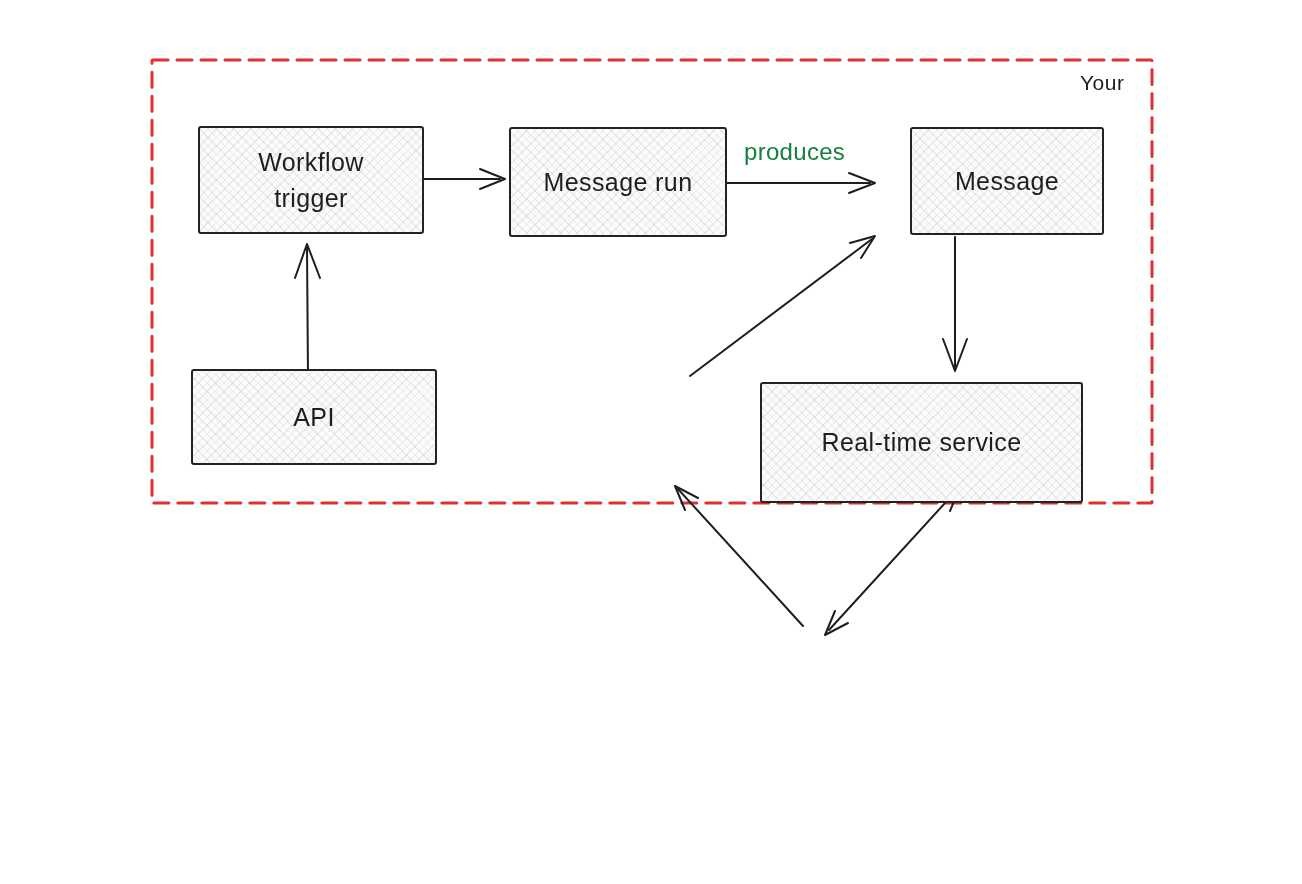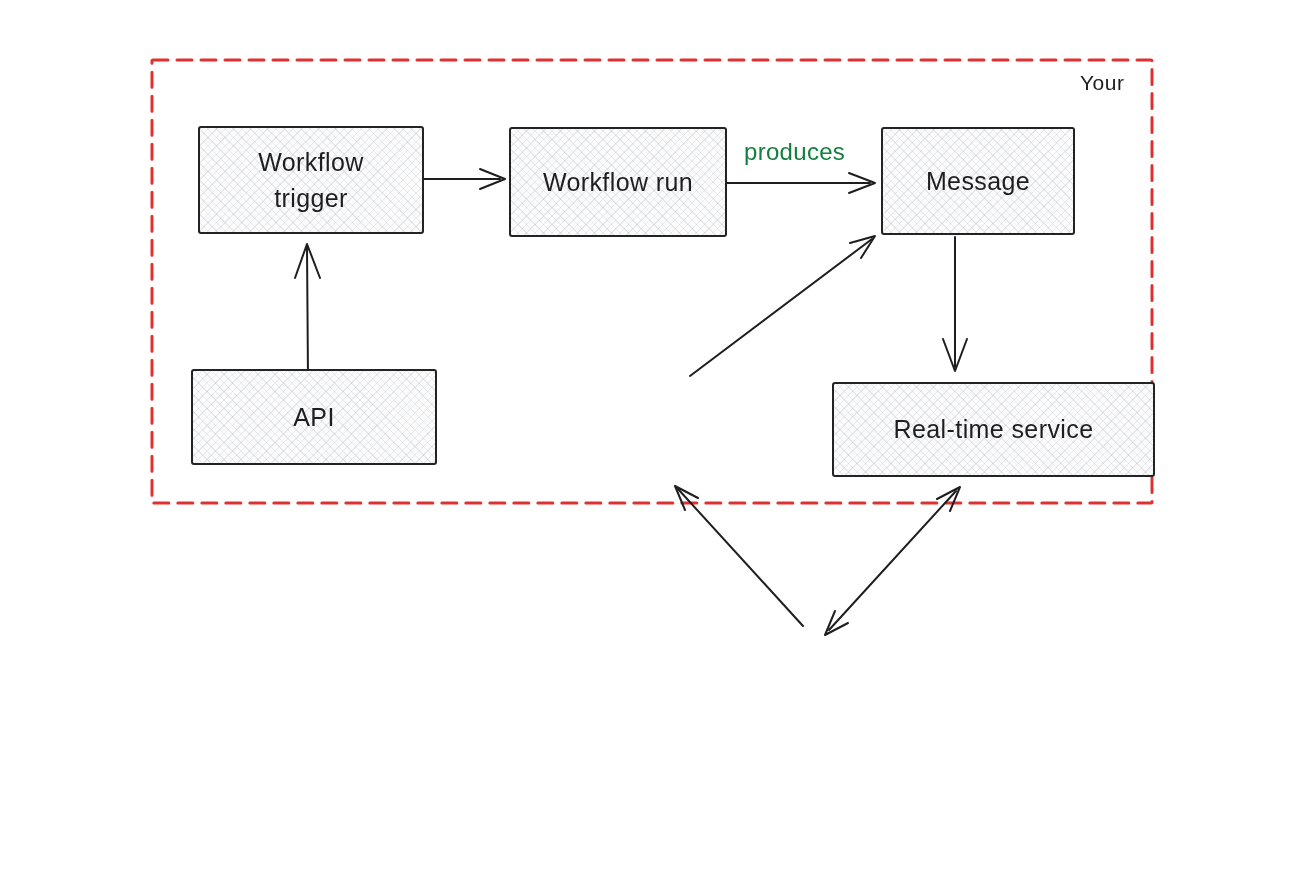--- a/index.html
+++ b/index.html
@@ -51,24 +51,24 @@
   }
   .container-label {
     position: absolute;
     font-size: 21px;
     letter-spacing: 0.5px;
     color: #1e1e1e;
   }
   
   #node-workflow-trigger  { left:198px; top:126px; width:226px; height:108px; }
   #node-workflow-run      { left:509px; top:127px; width:218px; height:110px; }
-  #node-message           { left:881px; top:127px; width:194px; height:108px; }
+  #node-message           { left:910px; top:127px; width:194px; height:108px; }
   #node-api               { left:191px; top:369px; width:246px; height:96px; }
   #node-client-api        { left:510px; top:380px; width:244px; height:97px; }
-  #node-real-time-service { left:832px; top:382px; width:323px; height:95px; }
+  #node-real-time-service { left:760px; top:382px; width:323px; height:121px; }
   #node-your-application  { left:643px; top:643px; width:340px; height:172px; }
   #label-produces { left:744px; top:138px; }
   #label-knock    { left:1080px; top:71px; }
 </style>
 </head>
 <body>
 
 <div class="canvas">
 
   <svg class="overlay" viewBox="0 0 1302 884" fill="none" stroke="#1e1e1e" stroke-width="2" stroke-linecap="round" stroke-linejoin="round">
@@ -114,21 +114,21 @@
 
   <div class="container-label" id="label-knock">Your</div>
 
   <div class="edge-label" id="label-produces">produces</div>
 
   <div class="node" id="node-workflow-trigger">
     <div class="label">Workflow trigger</div>
   </div>
 
   <div class="node" id="node-workflow-run">
-    <div class="label nowrap">Workflow run</div>
+    <div class="label nowrap">Message run</div>
   </div>
 
   <div class="node" id="node-message">
     <div class="label nowrap">Message</div>
   </div>
 
   <div class="node" id="node-api">
     <div class="label nowrap">API</div>
   </div>
 

